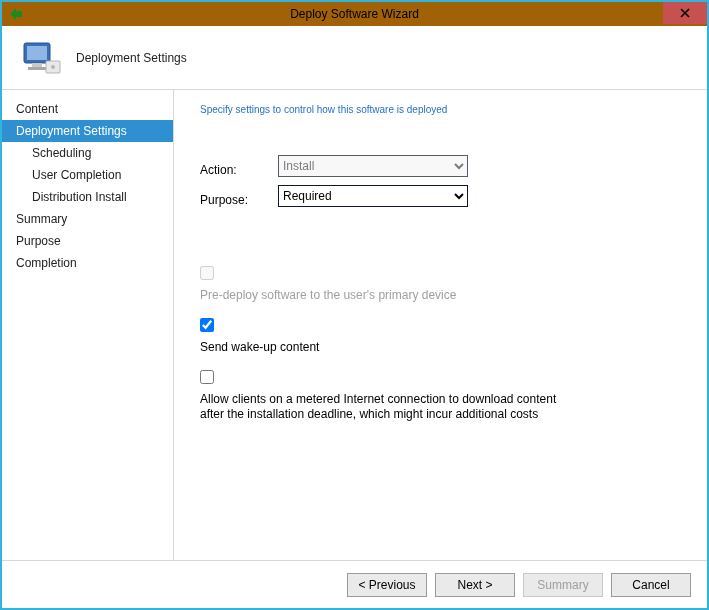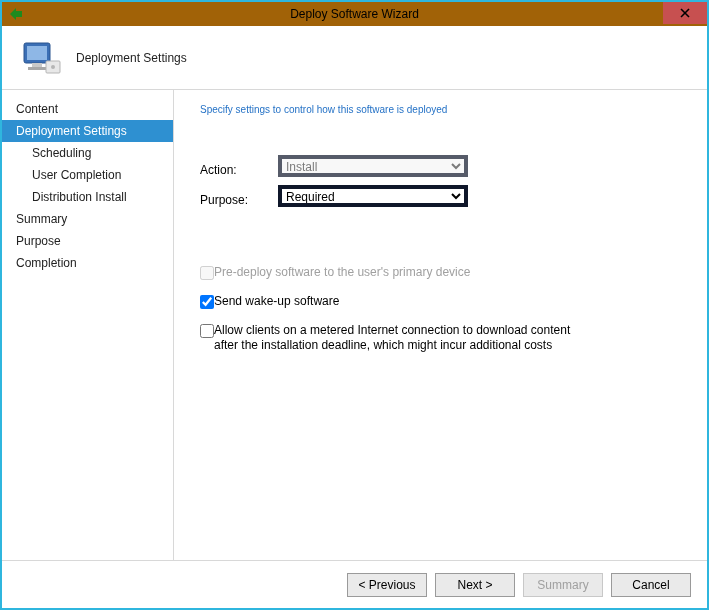--- a/index.html
+++ b/index.html
@@ -102,32 +102,34 @@
     margin-bottom: 8px;
   }
   .form-row .lbl {
     width: 78px;
   }
   .form-row select {
     width: 190px;
     height: 22px;
     font-family: inherit;
     font-size: 12px;
-    border: 4px solid #0f172a;
+    border: 1px solid #0f172a;
     background: #fff;
   }
   .form-row select:disabled {
     background: #f6f6f6;
     color: #444;
   }
   .checkbox-row {
     display: flex;
     align-items: flex-start;
     margin-top: 14px;
+    gap: 8px;
     line-height: 15px;
+    flex-direction: column;
   }
   .checkbox-row input[type=checkbox] {
     margin: 1px 0 0 0;
     width: 14px; height: 14px;
     flex-shrink: 0;
   }
   .checkbox-row.disabled {
     color: #a0a0a0;
   }
   .checkbox-row .cb-text {
@@ -223,21 +225,21 @@
 
       <div style="height:36px"></div>
 
       <div class="checkbox-row disabled">
         <input type="checkbox" disabled="" style="">
         <span class="cb-text">Pre-deploy software to the user's primary device</span>
       </div>
 
       <div class="checkbox-row">
         <input type="checkbox" checked="" style="">
-        <span class="cb-text">Send wake-up software</span>
+        <span class="cb-text">Send wake-up content</span>
       </div>
 
       <div class="checkbox-row">
         <input type="checkbox" style="">
         <span class="cb-text">Allow clients on a metered Internet connection to download content after the installation deadline, which might incur additional costs</span>
       </div>
 
       <div class="spacer"></div>
     </div>
 

